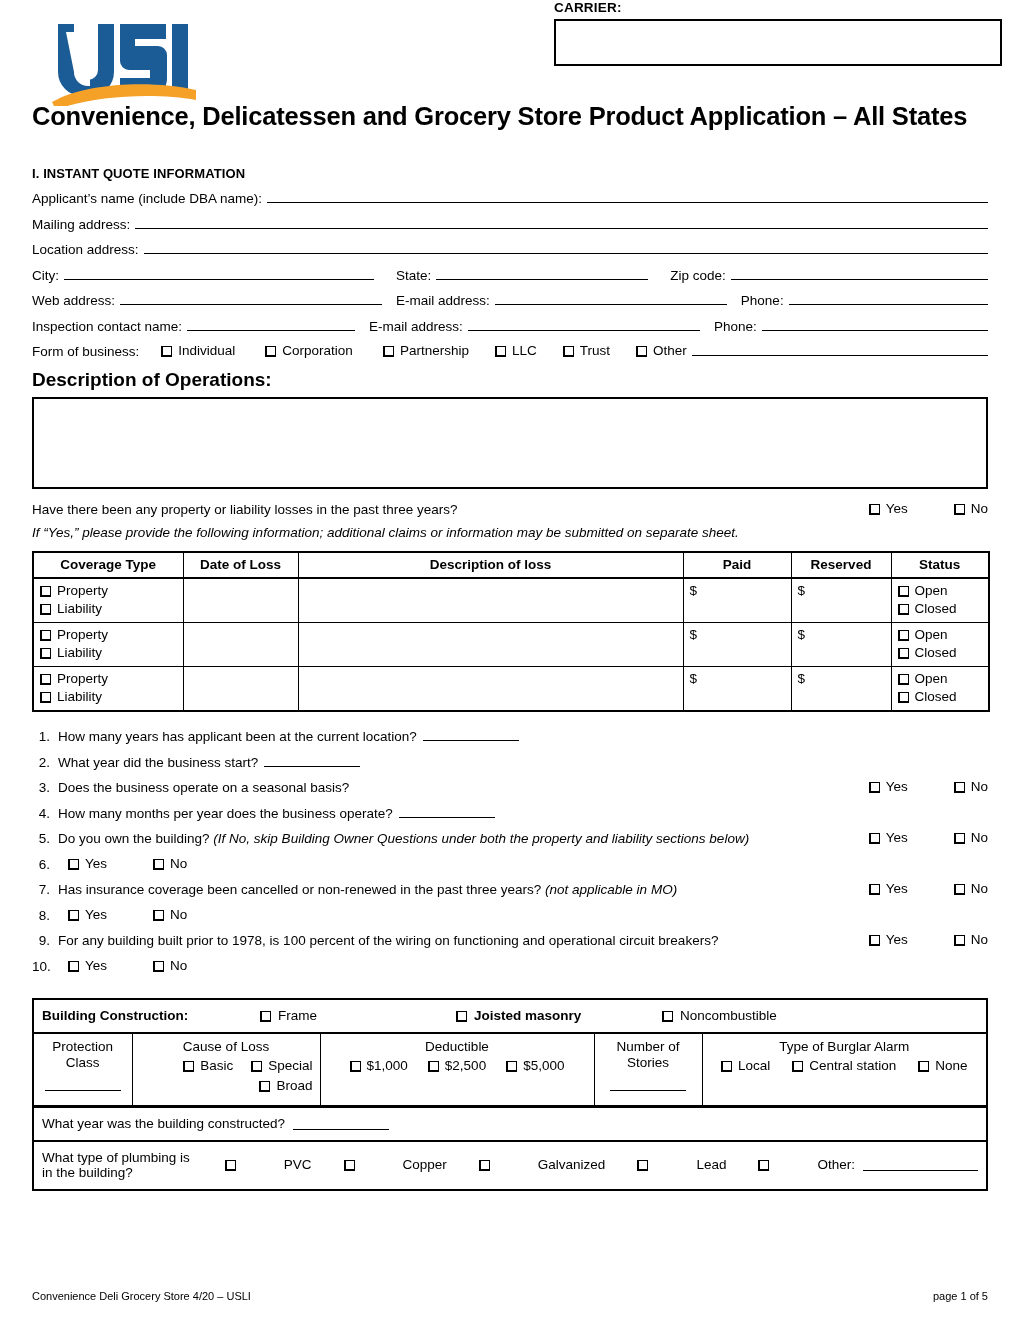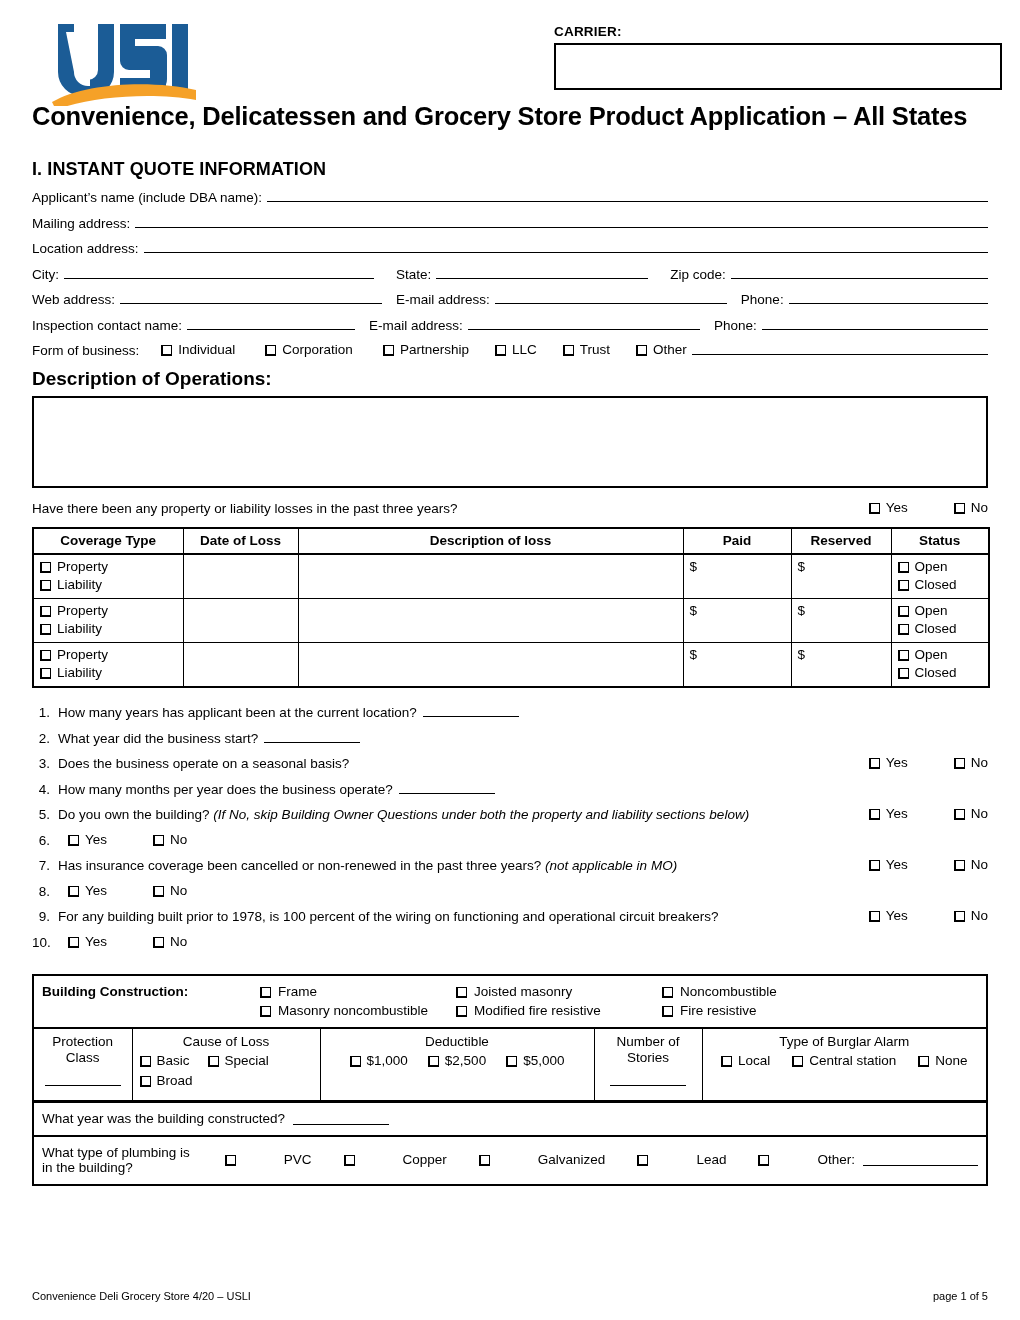--- a/index.html
+++ b/index.html
@@ -12,33 +12,33 @@
     color: #000000;
     font-size: 13.5px;
     position: relative;
     overflow: hidden;
   }
   .page { position: relative; width: 1020px; height: 1320px; padding: 0 32px; }
 
   
   .header { position: relative; height: 96px; }
   .logo { position: absolute; left: 18px; top: 22px; width: 150px; height: 84px; }
-  .carrier-wrap { position: absolute; left: 522px; top: 24px; width: 448px; }
+  .carrier-wrap { position: absolute; left: 522px; top: 0; width: 448px; }
   .carrier-label { font-weight: bold; font-size: 13.5px; letter-spacing: .2px; }
   .carrier-box {
     margin-top: 4px; height: 47px; border: 2px solid #000; background: #fff;
   }
 
   
   h1.title {
     margin: 6px 0 0 0; font-size: 25.5px; font-weight: bold;
     line-height: 1.16; letter-spacing: -.2px;
   }
   .section-head {
-    margin-top: 27px; font-size: 18px; font-weight: bold; letter-spacing: .1px;
+    margin-top: 34px; font-size: 13px; font-weight: bold; letter-spacing: .1px;
   }
 
   
   .frow { display: flex; align-items: baseline; margin-top: 8.5px; font-size: 13.5px; white-space: nowrap; }
   .frow .lbl { flex: none; }
   .blank { border-bottom: 1px solid #000; flex: none; height: 14px; margin: 0 0 0 5px; }
   .blank.grow { flex: 1 1 auto; }
   .gap { flex: none; }
 
   
@@ -84,29 +84,29 @@
 
   
   .bbox { margin-top: 24px; width: 956px; border: 2px solid #000; }
   .bc-row { display: flex; padding: 8px 8px 9px 8px; }
   .bc-label { font-weight: bold; flex: none; width: 190px; font-size: 13.5px; }
   .bc-grid { flex: 1 1 auto; }
   .bc-line { display: flex; margin-bottom: 4px; }
   .bc-line:last-child { margin-bottom: 0; }
   .bc-col { flex: none; display: flex; align-items: center; gap: 7px; font-size: 13.5px; }
   .bc-col.c1 { width: 224px; padding-left: 28px; }
-  .bc-col.c2 { width: 206px; }
+  .bc-col.c2 { width: 206px; font-weight: bold; }
   .bc-col.c3 { width: auto; }
 
   table.bdetail { border-collapse: collapse; width: 100%; table-layout: fixed; border-top: 2px solid #000; }
   table.bdetail td { border: 1px solid #000; vertical-align: top; padding: 5px 7px 7px; font-size: 13.5px; }
   table.bdetail td.first { border-left: none; }
   table.bdetail td.last { border-right: none; }
   .ctitle { text-align: center; margin-bottom: 3px; line-height: 1.2; }
-  .optline { display: flex; align-items: center; margin-bottom: 5px; }
+  .optline { display: flex; align-items: center; margin-bottom: 5px; justify-content: flex-end; }
   .optline .cbitem + .cbitem { margin-left: 18px; }
   .ul-short { border-bottom: 1px solid #000; width: 76px; height: 12px; margin: 8px auto 0; }
   .burglar .optline { justify-content: center; }
   .burglar .cbitem + .cbitem { margin-left: 22px; }
   .ded .cbitem + .cbitem { margin-left: 20px; }
   .ded .optline { justify-content: center; }
 
   .brow {
     border-top: 2px solid #000; padding: 8px 8px 9px 8px;
     display: flex; align-items: center; font-size: 13.5px;
@@ -245,20 +245,21 @@
       <span class="cbitem">
         <span class="cb"></span>
         <span>Yes</span>
       </span>
       <span class="cbitem">
         <span class="cb"></span>
         <span>No</span>
       </span>
     </span>
   </div>
+  <div class="italic-note">If “Yes,” please provide the following information; additional claims or information may be submitted on separate sheet.</div>
 
   <table class="loss">
     <colgroup>
       <col style="width:150px">
         <col style="width:115px">
         <col style="width:385px">
       <col style="width:108px">
         <col style="width:100px">
         <col style="width:98px">
     </colgroup>
@@ -473,34 +474,20 @@
             <span class="cb"></span>
             <span>Frame</span>
           </span>
           <span class="bc-col c2 cbitem">
             <span class="cb"></span>
             <span>Joisted masonry</span>
           </span>
           <span class="bc-col c3 cbitem">
             <span class="cb"></span>
             <span>Noncombustible</span>
-          </span>
-        </div>
-        <div class="bc-line">
-          <span class="bc-col c1 cbitem">
-            <span class="cb"></span>
-            <span>Masonry noncombustible</span>
-          </span>
-          <span class="bc-col c2 cbitem">
-            <span class="cb"></span>
-            <span>Modified fire resistive</span>
-          </span>
-          <span class="bc-col c3 cbitem">
-            <span class="cb"></span>
-            <span>Fire resistive</span>
           </span>
         </div>
       </div>
     </div>
 
     <table class="bdetail">
       <colgroup>
         <col style="width:98px">
           <col style="width:188px">
           <col style="width:274px">

